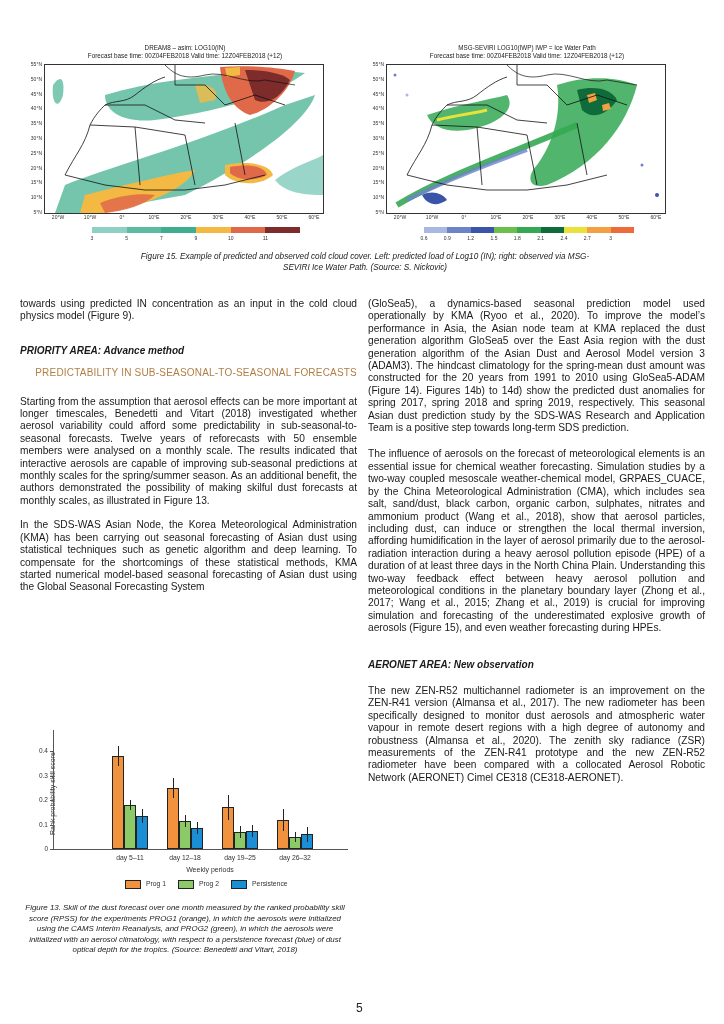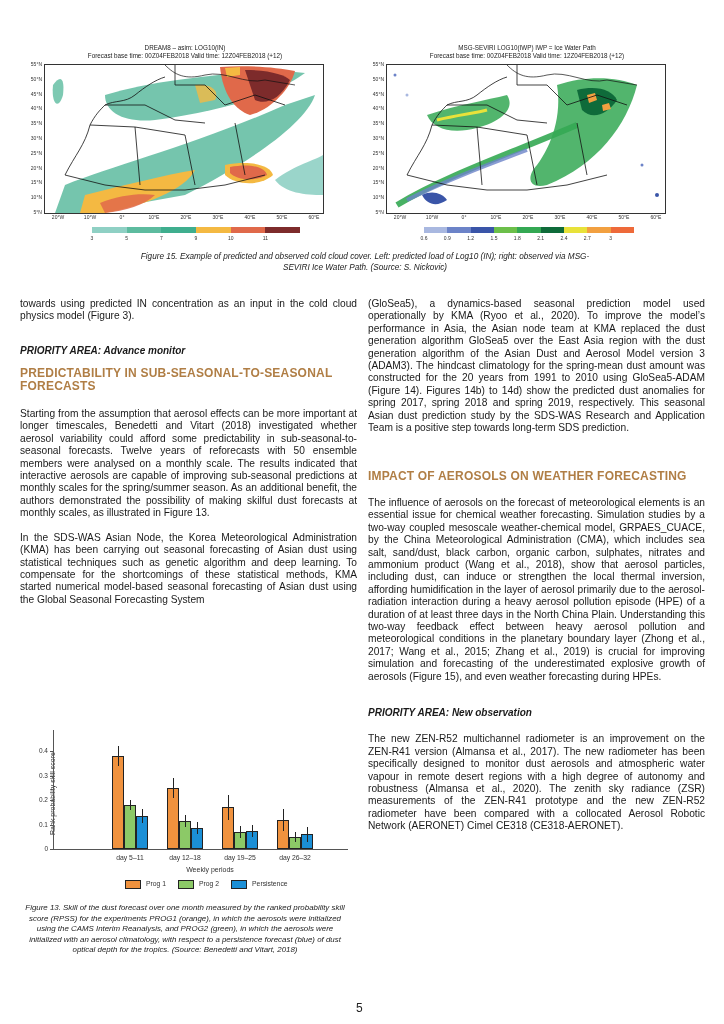--- a/index.html
+++ b/index.html
@@ -22,21 +22,21 @@
 
   .fig12-cap { position: absolute; left: 140px; top: 251px; width: 450px; text-align: center;
                font-style: italic; font-size: 8.2px; line-height: 11px; color: #222; }
 
   
   .col { position: absolute; width: 337px; font-size: 10.2px; line-height: 12.4px; text-align: justify; }
   .col-left { left: 20px; }
   .col-right { left: 368px; }
   .para { margin: 0; }
   .priority { font-style: italic; font-weight: bold; font-size: 10px; color: #1a1a1a; }
-  .heading { font-weight: bold; font-size: 12px; line-height: 12.4px; color: #b07e45; letter-spacing: 0.2px; text-transform: uppercase; text-align: left; }
+  .heading { font-weight: normal; font-size: 10px; line-height: 12.4px; color: #b07e45; letter-spacing: 0.2px; text-transform: uppercase; text-align: right; }
 
   
   .chart { position: absolute; left: 20px; top: 730px; width: 330px; height: 170px; }
   .chart .ylabel { position: absolute; left: -28px; top: 60px; transform: rotate(-90deg);
                    font-size: 7px; color: #333; white-space: nowrap; width: 120px; text-align: center; }
   .chart .yaxis { position: absolute; left: 33px; top: 0px; width: 1px; height: 120px; background: #555; }
   .chart .xaxis { position: absolute; left: 33px; top: 119px; width: 295px; height: 1px; background: #555; }
   .chart .ytick { position: absolute; left: 10px; font-size: 6.5px; color: #333; width: 18px; text-align: right; }
   .chart .ytick-mark { position: absolute; left: 30px; width: 3px; height: 1px; background: #555; }
   .bar { position: absolute; bottom: 51px; width: 12px; border: 1px solid #222; box-sizing: border-box; }
@@ -184,22 +184,22 @@
       <span style="left: 116.667px;">2.1</span>
       <span style="left: 140px;">2.4</span>
       <span style="left: 163.333px;">2.7</span>
       <span style="left: 186.667px;">3</span>
     </div>
 </div>
 
 <div class="fig12-cap">Figure 15. Example of predicted and observed cold cloud cover. Left: predicted load of Log10 (IN); right: observed via MSG-SEVIRI Ice Water Path. (Source: S. Nickovic)</div>
 
 <div class="col col-left" style="top:298px;">
-  <p class="para">towards using predicted IN concentration as an input in the cold cloud physics model (Figure 3).</p>
-  <p class="para priority" style="margin-top:22px;">PRIORITY AREA: Advance monitor</p>
+  <p class="para">towards using predicted IN concentration as an input in the cold cloud physics model (Figure 9).</p>
+  <p class="para priority" style="margin-top:22px;">PRIORITY AREA: Advance method</p>
   <p class="para heading" style="margin-top:10px;">PREDICTABILITY IN SUB-SEASONAL-TO-SEASONAL FORECASTS</p>
   <p class="para" style="margin-top:16px;">Starting from the assumption that aerosol effects can be more important at longer timescales, Benedetti and Vitart (2018) investigated whether aerosol variability could afford some predictability in sub-seasonal-to-seasonal forecasts. Twelve years of reforecasts with 50 ensemble members were analysed on a monthly scale. The results indicated that interactive aerosols are capable of improving sub-seasonal predictions at monthly scales for the spring/summer season. As an additional benefit, the authors demonstrated the possibility of making skilful dust forecasts at monthly scales, as illustrated in Figure 13.</p>
   <p class="para" style="margin-top:12px;">In the SDS-WAS Asian Node, the Korea Meteorological Administration (KMA) has been carrying out seasonal forecasting of Asian dust using statistical techniques such as genetic algorithm and deep learning. To compensate for the shortcomings of these statistical methods, KMA started numerical model-based seasonal forecasting of Asian dust using the Global Seasonal Forecasting System</p>
 </div>
 
 <div class="chart" id="chart">
   <div class="ylabel">Rank probability skill score</div>
   <div class="yaxis"></div>
   <div class="xaxis"></div>
   <div class="xtitle">Weekly periods</div>
@@ -245,19 +245,18 @@
     <div class="err" style="left: 274.5px; top: 101.889px; height: 9.77778px;"></div>
     <div class="bar" style="left: 281px; height: 14.6667px; top: 104.333px; bottom: auto; background: rgb(27, 143, 214);"></div>
     <div class="err" style="left: 286.5px; top: 97px; height: 14.6667px;"></div>
     <div class="xcat" style="left: 275px;">day 26–32</div>
   </div>
 
 <div class="fig13-cap">Figure 13. Skill of the dust forecast over one month measured by the ranked probability skill score (RPSS) for the experiments PROG1 (orange), in which the aerosols were initialized using the CAMS Interim Reanalysis, and PROG2 (green), in which the aerosols were initialized with an aerosol climatology, with respect to a persistence forecast (blue) of dust optical depth for the tropics. (Source: Benedetti and Vitart, 2018)</div>
 
 <div class="col col-right" style="top:298px;">
   <p class="para">(GloSea5), a dynamics-based seasonal prediction model used operationally by KMA (Ryoo et al., 2020). To improve the model’s performance in Asia, the Asian node team at KMA replaced the dust generation algorithm GloSea5 over the East Asia region with the dust generation algorithm of the Asian Dust and Aerosol Model version 3 (ADAM3). The hindcast climatology for the spring-mean dust amount was constructed for the 20 years from 1991 to 2010 using GloSea5-ADAM (Figure 14). Figures 14b) to 14d) show the predicted dust anomalies for spring 2017, spring 2018 and spring 2019, respectively. This seasonal Asian dust prediction study by the SDS-WAS Research and Application Team is a positive step towards long-term SDS prediction.</p>
-  <p class="para heading" style="margin-top:36px;">IMPACT OF AEROSOLS ON WEATHER FORECASTING</p>
   <p class="para" style="margin-top:14px;">The influence of aerosols on the forecast of meteorological elements is an essential issue for chemical weather forecasting. Simulation studies by a two-way coupled mesoscale weather-chemical model, GRPAES_CUACE, by the China Meteorological Administration (CMA), which includes sea salt, sand/dust, black carbon, organic carbon, sulphates, nitrates and ammonium product (Wang et al., 2018), show that aerosol particles, including dust, can induce or strengthen the local thermal inversion, affording humidification in the layer of aerosol primarily due to the aerosol-radiation interaction during a heavy aerosol pollution episode (HPE) of a duration of at least three days in the North China Plain. Understanding this two-way feedback effect between heavy aerosol pollution and meteorological conditions in the planetary boundary layer (Zhong et al., 2017; Wang et al., 2015; Zhang et al., 2019) is crucial for improving simulation and forecasting of the underestimated explosive growth of aerosols (Figure 15), and even weather forecasting during HPEs.</p>
-  <p class="para priority" style="margin-top:24px;">PRIORITY AREA: New observation</p>
+  <p class="para priority" style="margin-top:24px;">AERONET AREA: New observation</p>
   <p class="para" style="margin-top:14px;">The new ZEN-R52 multichannel radiometer is an improvement on the ZEN-R41 version (Almansa et al., 2017). The new radiometer has been specifically designed to monitor dust aerosols and atmospheric water vapour in remote desert regions with a high degree of autonomy and robustness (Almansa et al., 2020). The zenith sky radiance (ZSR) measurements of the ZEN-R41 prototype and the new ZEN-R52 radiometer have been compared with a collocated Aerosol Robotic Network (AERONET) Cimel CE318 (CE318-AERONET).</p>
 </div>
 
 <div class="page-num">5</div>
 
 </body></html>

